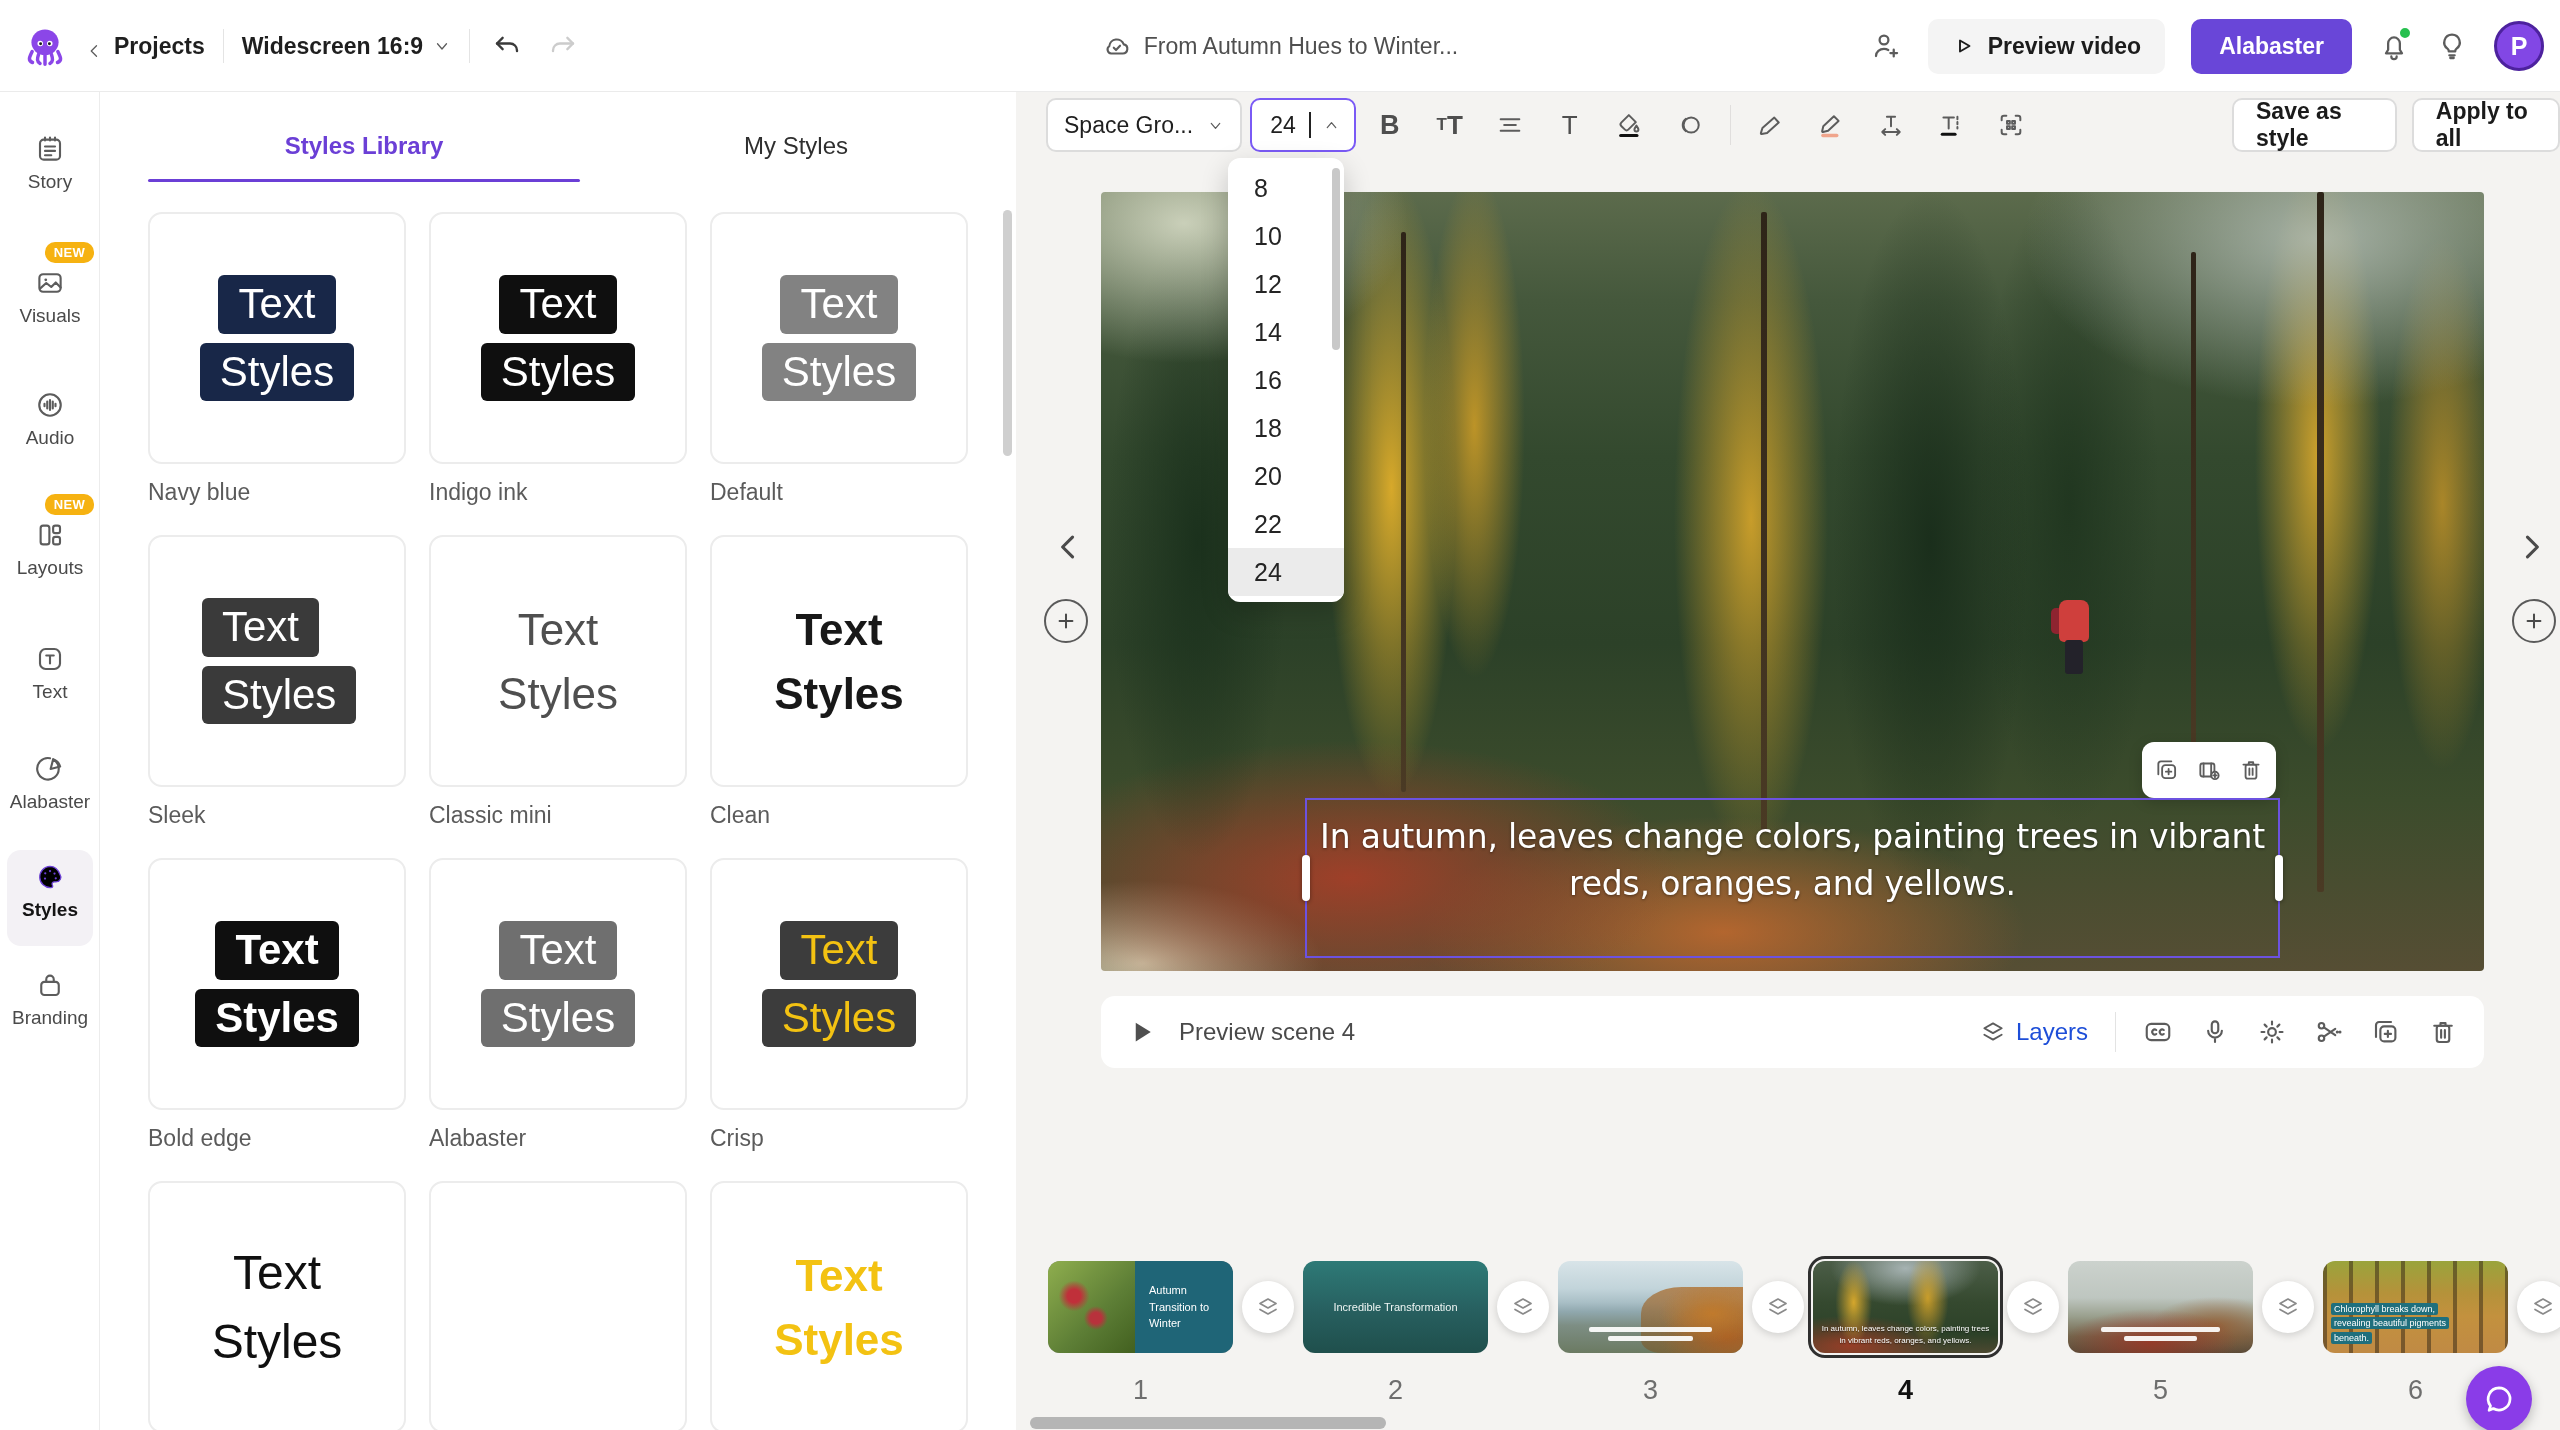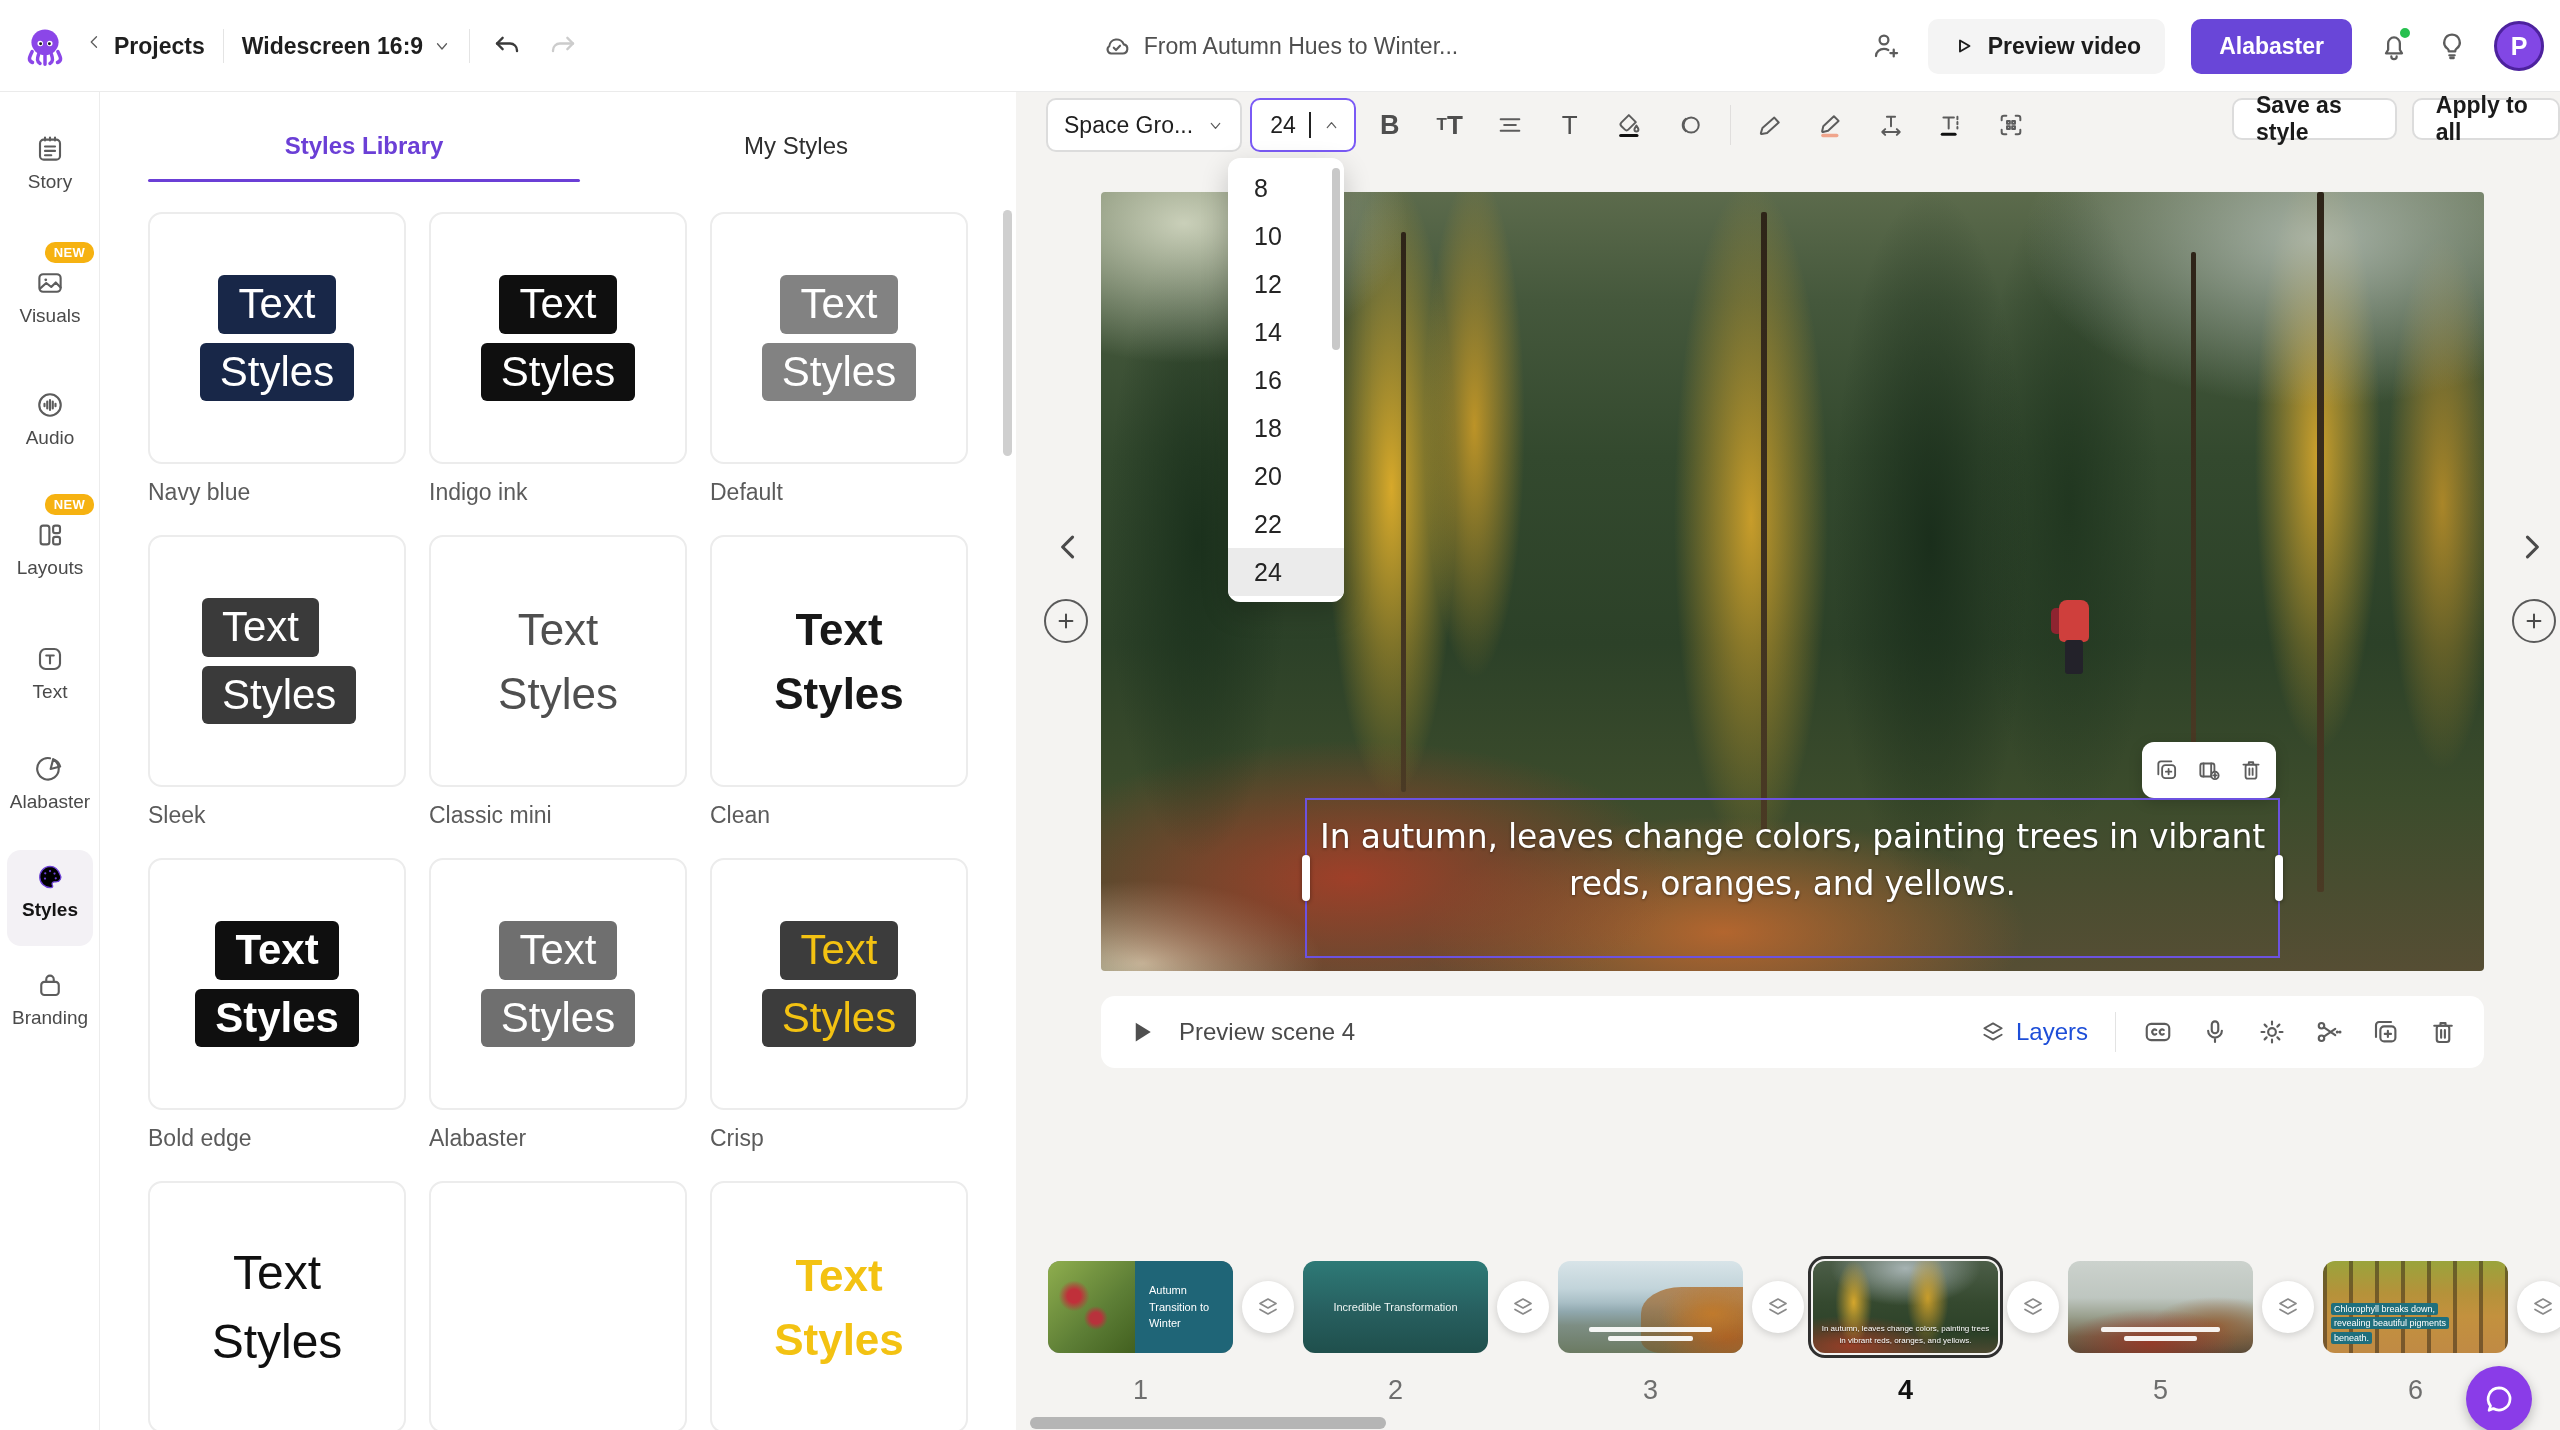--- a/index.html
+++ b/index.html
@@ -8,21 +8,21 @@
     position:relative; width:2560px; height:1430px; overflow:hidden;
     background:#f4f3f1; font-family:"Liberation Sans", sans-serif; color:#2b2b2b;
   }
   svg { display:block; }
   .ic { stroke:#5c5c5c; fill:none; stroke-width:1.7; stroke-linecap:round; stroke-linejoin:round; }
 
   
   .topbar { position:absolute; left:0; top:0; width:2560px; height:92px; background:#fff; border-bottom:1px solid #ebebeb; z-index:40; }
   .tb-left { position:absolute; left:22px; top:0; height:92px; display:flex; align-items:center; gap:18px; }
   .tb-logo { width:46px; height:46px; display:flex; align-items:center; justify-content:center; cursor:pointer; }
-  .tb-back { display:flex; align-items:flex-start; gap:10px; font-size:23px; font-weight:600; color:#1f1f1f; cursor:pointer; }
+  .tb-back { display:flex; align-items:flex-end; gap:10px; font-size:23px; font-weight:600; color:#1f1f1f; cursor:pointer; }
   .tb-div { width:1px; height:34px; background:#e4e4e4; }
   .tb-ratio { display:flex; align-items:center; gap:10px; font-size:23px; font-weight:600; color:#1f1f1f; cursor:pointer; }
   .tb-undo { padding:4px; }
   .tb-title { position:absolute; left:50%; top:0; transform:translateX(-50%); height:92px; display:flex; align-items:center; gap:12px; font-size:23px; color:#4f4f4f; }
   .tb-right { position:absolute; right:16px; top:0; height:92px; display:flex; align-items:center; gap:26px; }
   .btn-preview { display:flex; align-items:center; gap:12px; background:#f4f4f4; border-radius:10px; padding:14px 24px; font-size:23px; font-weight:600; color:#1c1c1c; cursor:pointer; }
   .btn-download { background:#6946d8; color:#fff; border-radius:10px; padding:14px 28px; font-size:23px; font-weight:600; cursor:pointer; }
   .bell-wrap { position:relative; }
   .bell-dot { position:absolute; right:-2px; top:-4px; width:14px; height:14px; border-radius:50%; background:#27c04f; border:2px solid #fff; }
   .avatar { width:50px; height:50px; border-radius:50%; background:#8247e5; border:3px solid #4d229e; color:#fff; font-size:25px; font-weight:700; display:flex; align-items:center; justify-content:center; cursor:pointer; }
@@ -68,21 +68,21 @@
   .tt-select { display:flex; align-items:center; gap:14px; background:#fff; border:2px solid #dcdcdc; border-radius:10px; height:54px; padding:0 16px; font-size:23px; color:#1f1f1f; cursor:pointer; }
   .tt-size { display:flex; align-items:center; gap:12px; background:#fff; border:2px solid #7a5af5; border-radius:10px; height:54px; padding:0 14px 0 18px; font-size:23px; color:#1f1f1f; cursor:text; }
   .caret { display:inline-block; width:2px; height:26px; background:#222; margin-left:1px; }
   .tbtn { width:52px; height:52px; display:flex; align-items:center; justify-content:center; border-radius:8px; cursor:pointer; }
   .tbtn-b { font-size:27px; font-weight:700; color:#4e4e4e; }
   .tt-case { color:#4e4e4e; font-weight:600; }
   .tt-case .sm { font-size:17px; } .tt-case .lg { font-size:26px; }
   .tt-plainT { font-size:26px; color:#4e4e4e; font-weight:500; }
   .tdiv { width:1px; height:40px; background:#e0dedd; margin:0 6px; }
   .right-actions { position:absolute; left:2232px; top:98px; display:flex; gap:15px; z-index:45; }
-  .act-btn { background:#fff; border:2px solid #dcdcdc; border-radius:10px; height:42px; padding:14px 22px; display:flex; align-items:center; font-size:23px; font-weight:600; color:#1b1b1b; cursor:pointer; }
+  .act-btn { background:#fff; border:2px solid #dcdcdc; border-radius:10px; height:54px; padding:14px 22px; display:flex; align-items:center; font-size:23px; font-weight:600; color:#1b1b1b; cursor:pointer; }
 
   
   .size-menu { position:absolute; left:1228px; top:158px; width:116px; height:444px; background:#fff; border-radius:12px; box-shadow:0 10px 28px rgba(0,0,0,.20); z-index:60; padding:6px 0; overflow:hidden; }
   .size-opt { height:48px; display:flex; align-items:center; padding-left:26px; font-size:25px; color:#242424; cursor:pointer; }
   .size-opt.sel { background:#ebebeb; }
   .menu-scrollbar { position:absolute; right:4px; top:10px; width:8px; height:182px; background:#c8c8c8; border-radius:4px; cursor:pointer; }
 
   
   .canvas { position:absolute; left:1101px; top:192px; width:1383px; height:779px; border-radius:4px; overflow:hidden; z-index:10;
     background:

